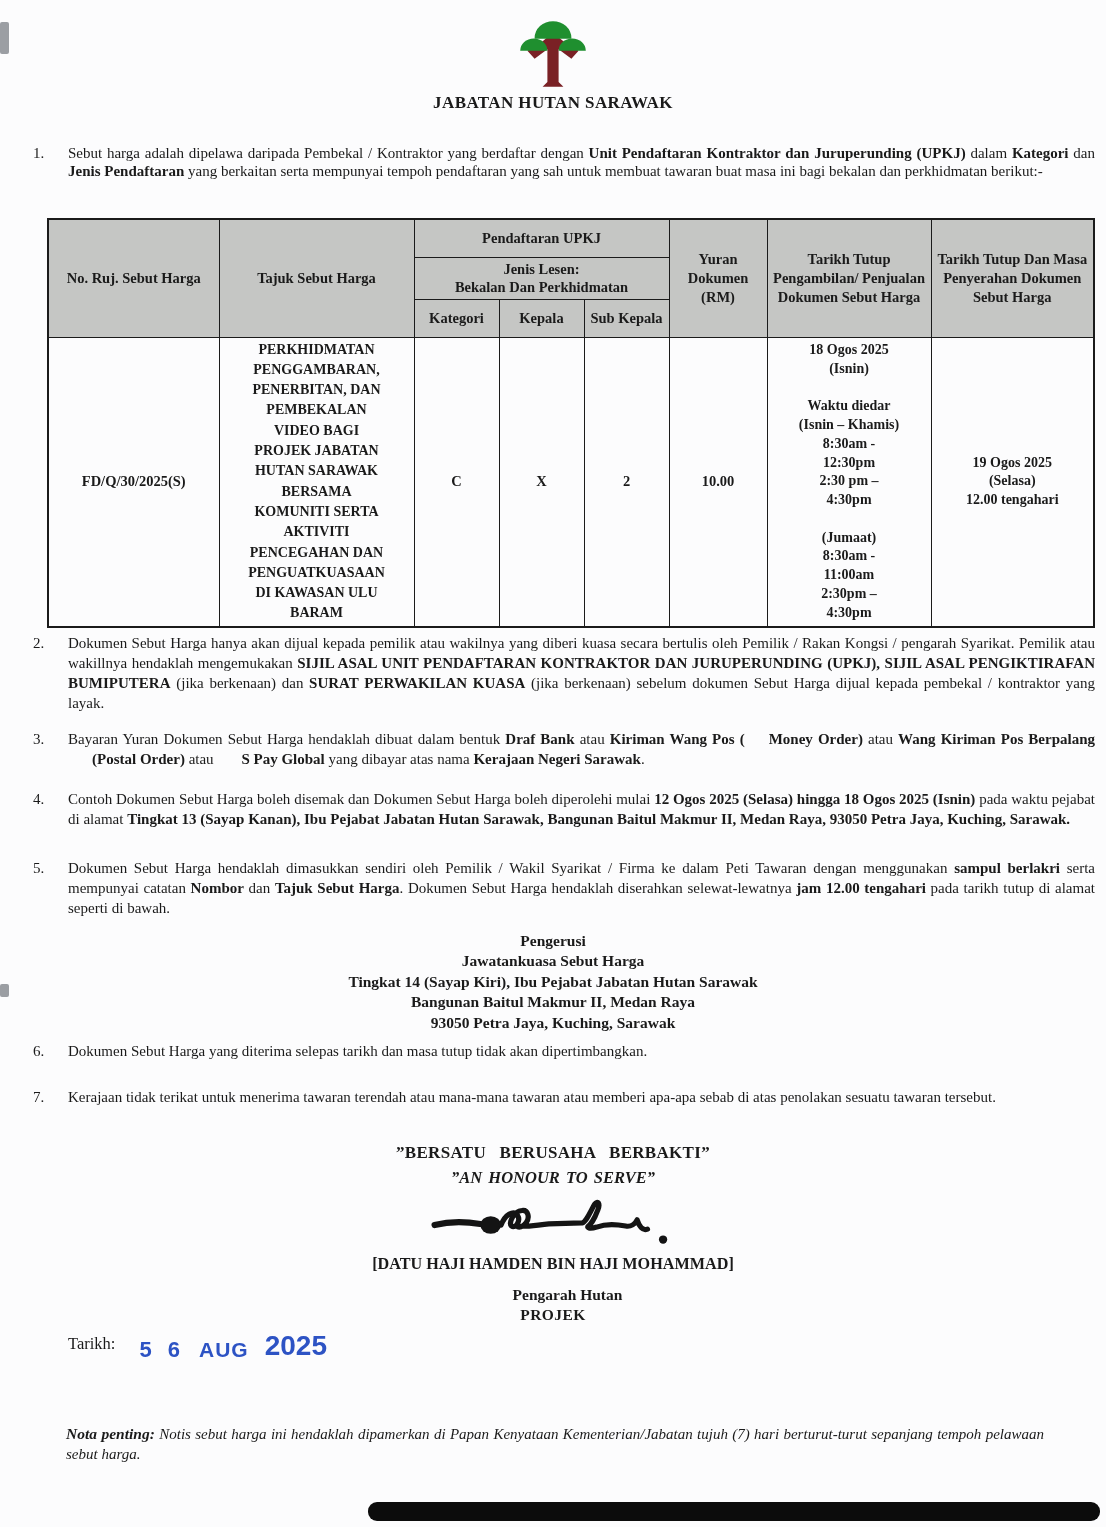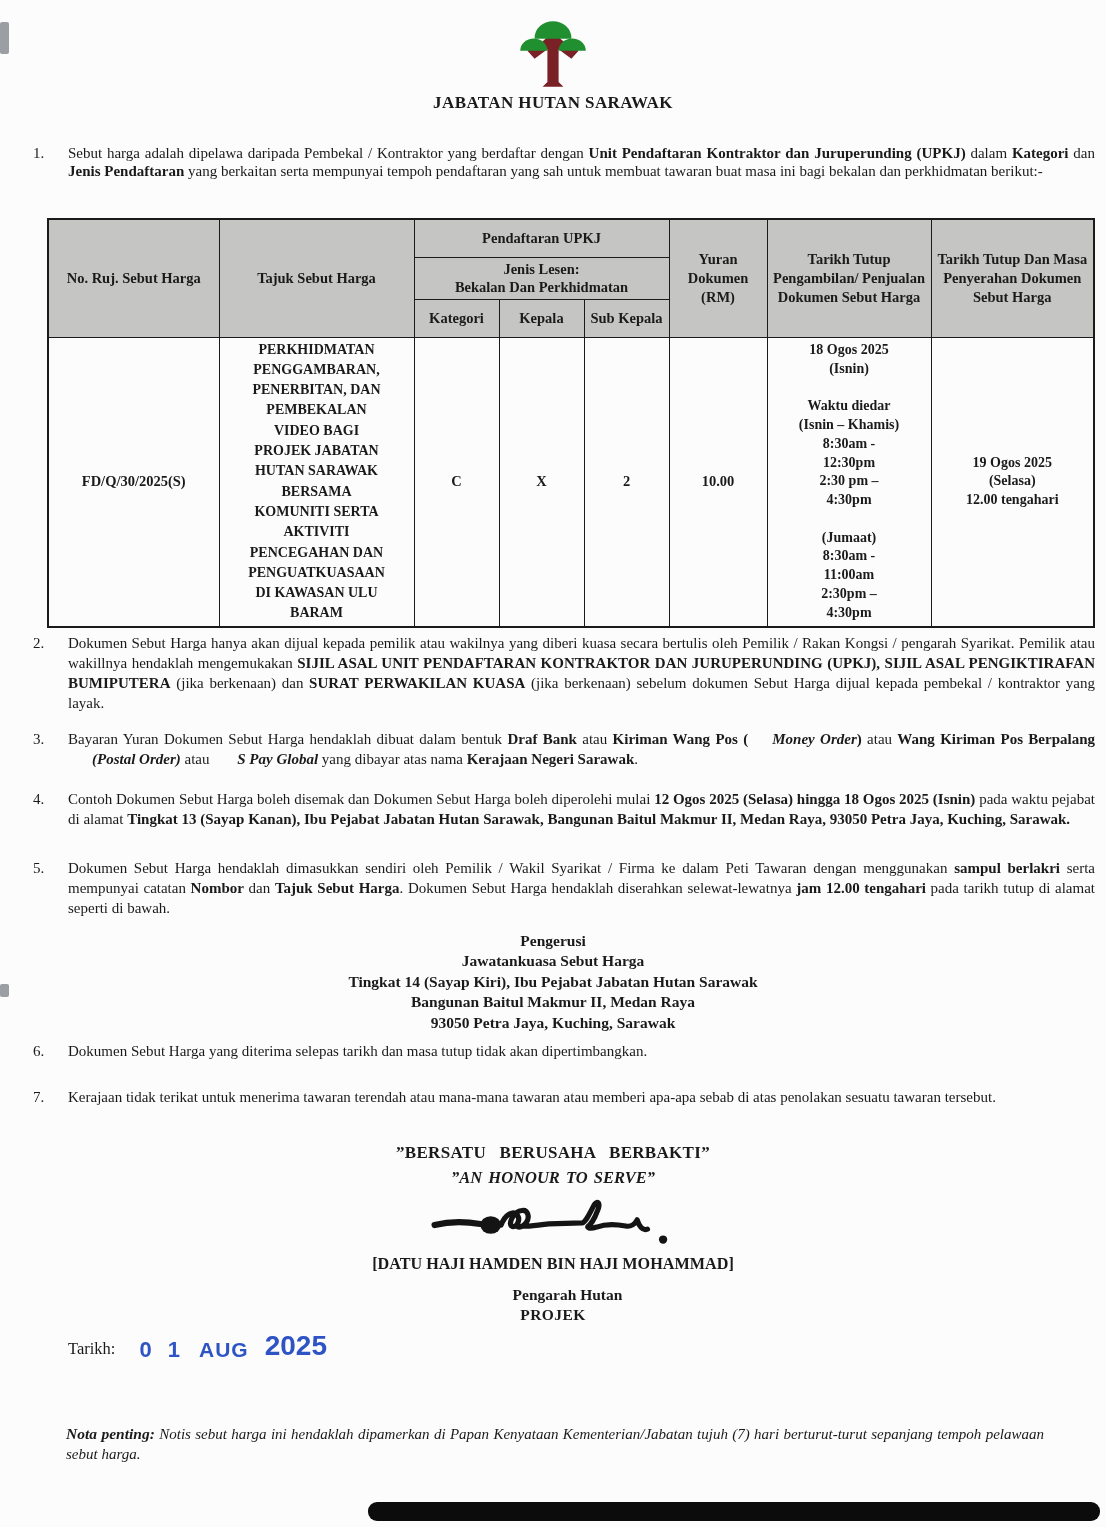--- a/index.html
+++ b/index.html
@@ -12,21 +12,21 @@
   .hdr{left:0;right:0;top:10px;text-align:center;}
   .logo{display:block;margin:0 auto;}
   .org{font-size:17px;font-weight:bold;letter-spacing:.4px;margin-top:3px;}
   .doctitle{font-size:15.5px;font-weight:bold;letter-spacing:.5px;margin-top:1px;}
 
   
   .clause{display:flex;font-size:15px;line-height:1.27;}
   .clause.tight{line-height:1.18;}
   .cnum{width:35px;flex:none;}
   .cbody{flex:1;text-align:justify;}
-  .b{font-weight:bold;} .i{font-style:italic;padding-left:24px;}
+  .b{font-weight:bold;} .i{padding-left:24px;}
   .pre{white-space:pre-line;}
 
   
   table.t{border-collapse:collapse;table-layout:fixed;width:1046px;border:2px solid #1b1b1b;}
   table.t td{border:1.5px solid #1b1b1b;text-align:center;vertical-align:middle;
              font-weight:bold;padding:2px 5px;overflow:hidden;}
   .th{background:#c5c6c4;font-size:14.5px;line-height:1.28;}
   .row-h1{height:38px;} .row-h2{height:42px;} .row-h3{height:38px;}
   .cell-ref{font-size:14.5px;}
   .cell-title{font-size:14px;line-height:1.45;}
@@ -197,24 +197,24 @@
       <circle cx="226" cy="40" r="4" fill="#141414"></circle>
     </svg>
   </div>
 
   <div class="abs center-blk" style="top:1255px;">
     <div class="sig-name">[DATU HAJI HAMDEN BIN HAJI MOHAMMAD]</div>
     <div class="sig-role">Pengarah Hutan</div>
     <div class="sig-org">PROJEK</div>
   </div>
 
-  <div class="abs daterow" style="left:68px;top:1332px;align-items:center;">
+  <div class="abs daterow" style="left:68px;top:1332px;">
     <div class="date-label">Tarikh:</div>
     <div class="stamp">
-      <span class="p0">0 1</span>
+      <span class="p0">5 6</span>
       <span class="p1">AUG</span>
       <span class="p2">2025</span>
     </div>
   </div>
 
   <div class="abs note" style="left:66px;top:1424px;width:978px;font-family:Liberation Serif, serif;">
     <span class="lbl">Nota penting:</span><span> Notis sebut harga ini hendaklah dipamerkan di Papan Kenyataan Kementerian/Jabatan tujuh (7) hari berturut-turut sepanjang tempoh pelawaan sebut harga.</span>
   </div>
 
   <div class="abs mark" style="left:0;top:22px;width:9px;height:32px;"></div>

